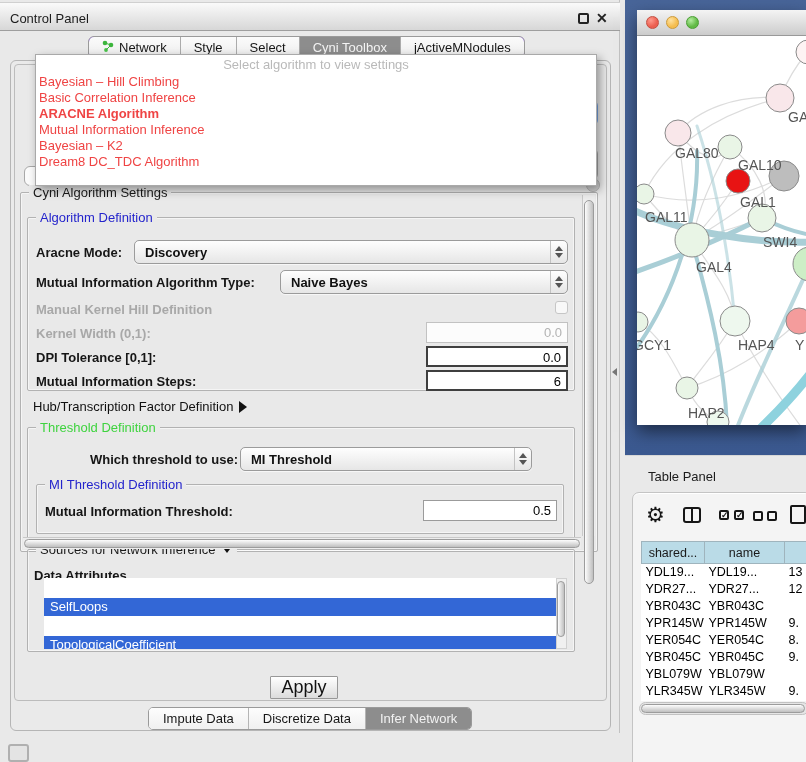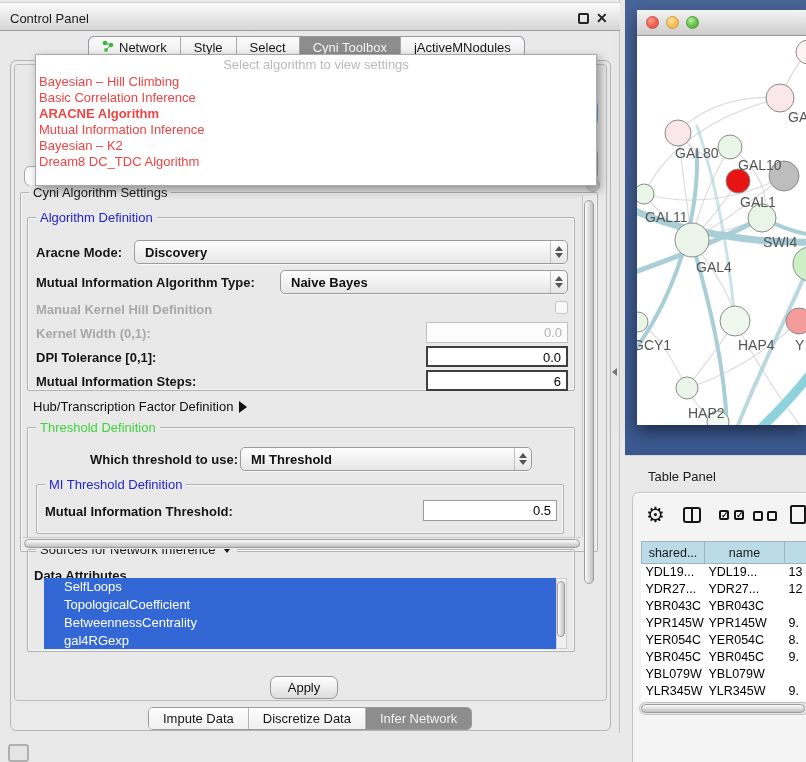--- a/index.html
+++ b/index.html
@@ -64,26 +64,26 @@
   .field { position:absolute; height:21px; background:#fff; text-align:right; padding:2px 5px 0 0; font-size:13px; }
   .field.dark { border:2px solid #3f3f3f; color:#000; }
   .field.dis { border:1px solid #c2c2c2; color:#b3b3b3; background:#fcfcfc; }
   .field.norm { border:1px solid #9b9b9b; color:#000; }
   .checkbox { position:absolute; width:13px; height:13px; border:1px solid #c6c6c6; border-radius:3px; background:#f8f8f8; }
   .tri-right { display:inline-block; width:0; height:0; border-top:6px solid transparent; border-bottom:6px solid transparent; border-left:8px solid #111; vertical-align:-2px; margin-left:6px; }
   .tri-down { display:inline-block; width:0; height:0; border-left:6px solid transparent; border-right:6px solid transparent; border-top:8px solid #111; vertical-align:1px; margin-left:5px; }
 
   
   #src-list { position:absolute; left:16px; top:28px; width:512px; height:71px; background:#fff; overflow:hidden; }
-  .src-item { height:18px; line-height:18px; padding-left:20px; background:#3367d6; color:#fff; font-size:13px; }
+  .src-item { height:18px; line-height:18px; padding-left:6px; background:#3367d6; color:#fff; font-size:13px;margin-top:20px; }
   #src-scroll { position:absolute; left:528px; top:28px; width:11px; height:71px; background:#f0f0f0; border:1px solid #d0d0d0; }
   #src-thumb { position:absolute; left:0px; top:2px; width:8px; height:56px; border:1px solid #9c9c9c; border-radius:5px; background:linear-gradient(90deg,#fdfdfd,#bfbfbf); }
 
   
-  #apply-btn { left:270px; top:676px; width:68px; height:23px; border:1px solid #989898; border-radius:7px; background:linear-gradient(#ffffff,#dcdcdc); text-align:center; line-height:21px; font-size:13px; color:#111; }
+  #apply-btn { left:270px; top:676px; width:68px; height:23px; border:1px solid #989898; border-radius:1px; background:linear-gradient(#ffffff,#dcdcdc); text-align:center; line-height:21px; font-size:18px; color:#111; }
   #bottom-tabs { left:148px; top:707px; height:23px; display:flex; border:1px solid #9a9a9a; border-radius:5px; overflow:hidden; background:#fdfdfd; }
   .btab { display:flex; align-items:center; padding:0 14px; border-right:1px solid #b5b5b5; font-size:13px; color:#161616; background:linear-gradient(#fdfdfd,#f0f0f0); white-space:nowrap; }
   .btab:last-child { border-right:none; }
   .btab.active { background:#8d8d8d; color:#f2f2f2; }
 
   #corner-box { left:8px; top:744px; width:21px; height:18px; border:2px solid #b0b0b0; border-radius:3px; background:#e4e4e4; }
   #splitter-arrow { left:612px; top:368px; width:0; height:0; border-top:4px solid transparent; border-bottom:4px solid transparent; border-right:5px solid #777; }
 
   
   #desktop { left:625px; top:0; width:181px; height:455px; background:linear-gradient(#486599,#3b5990); }

